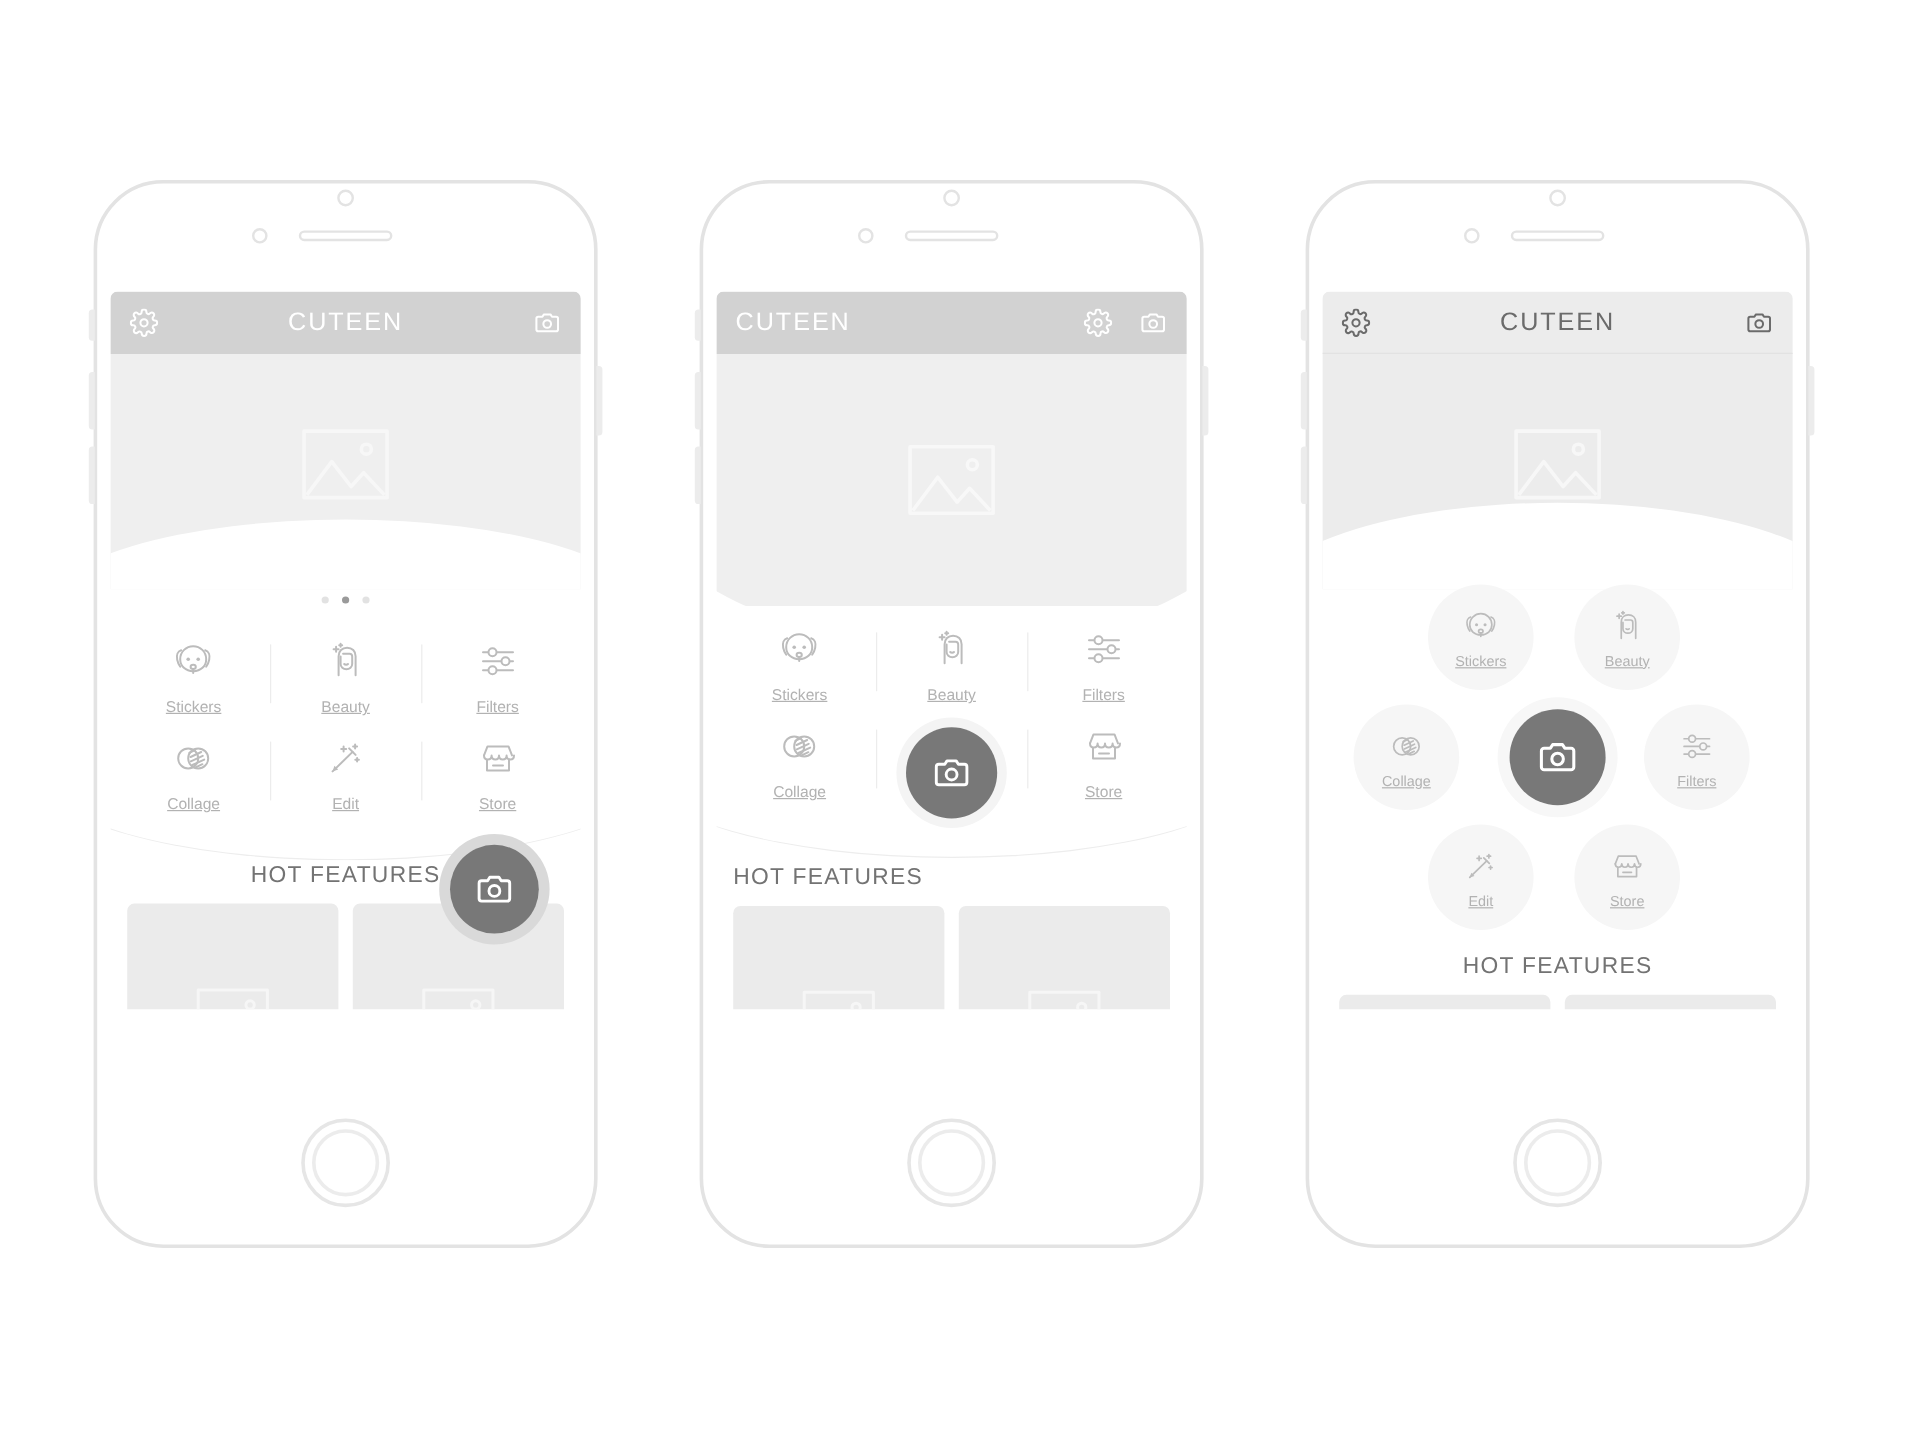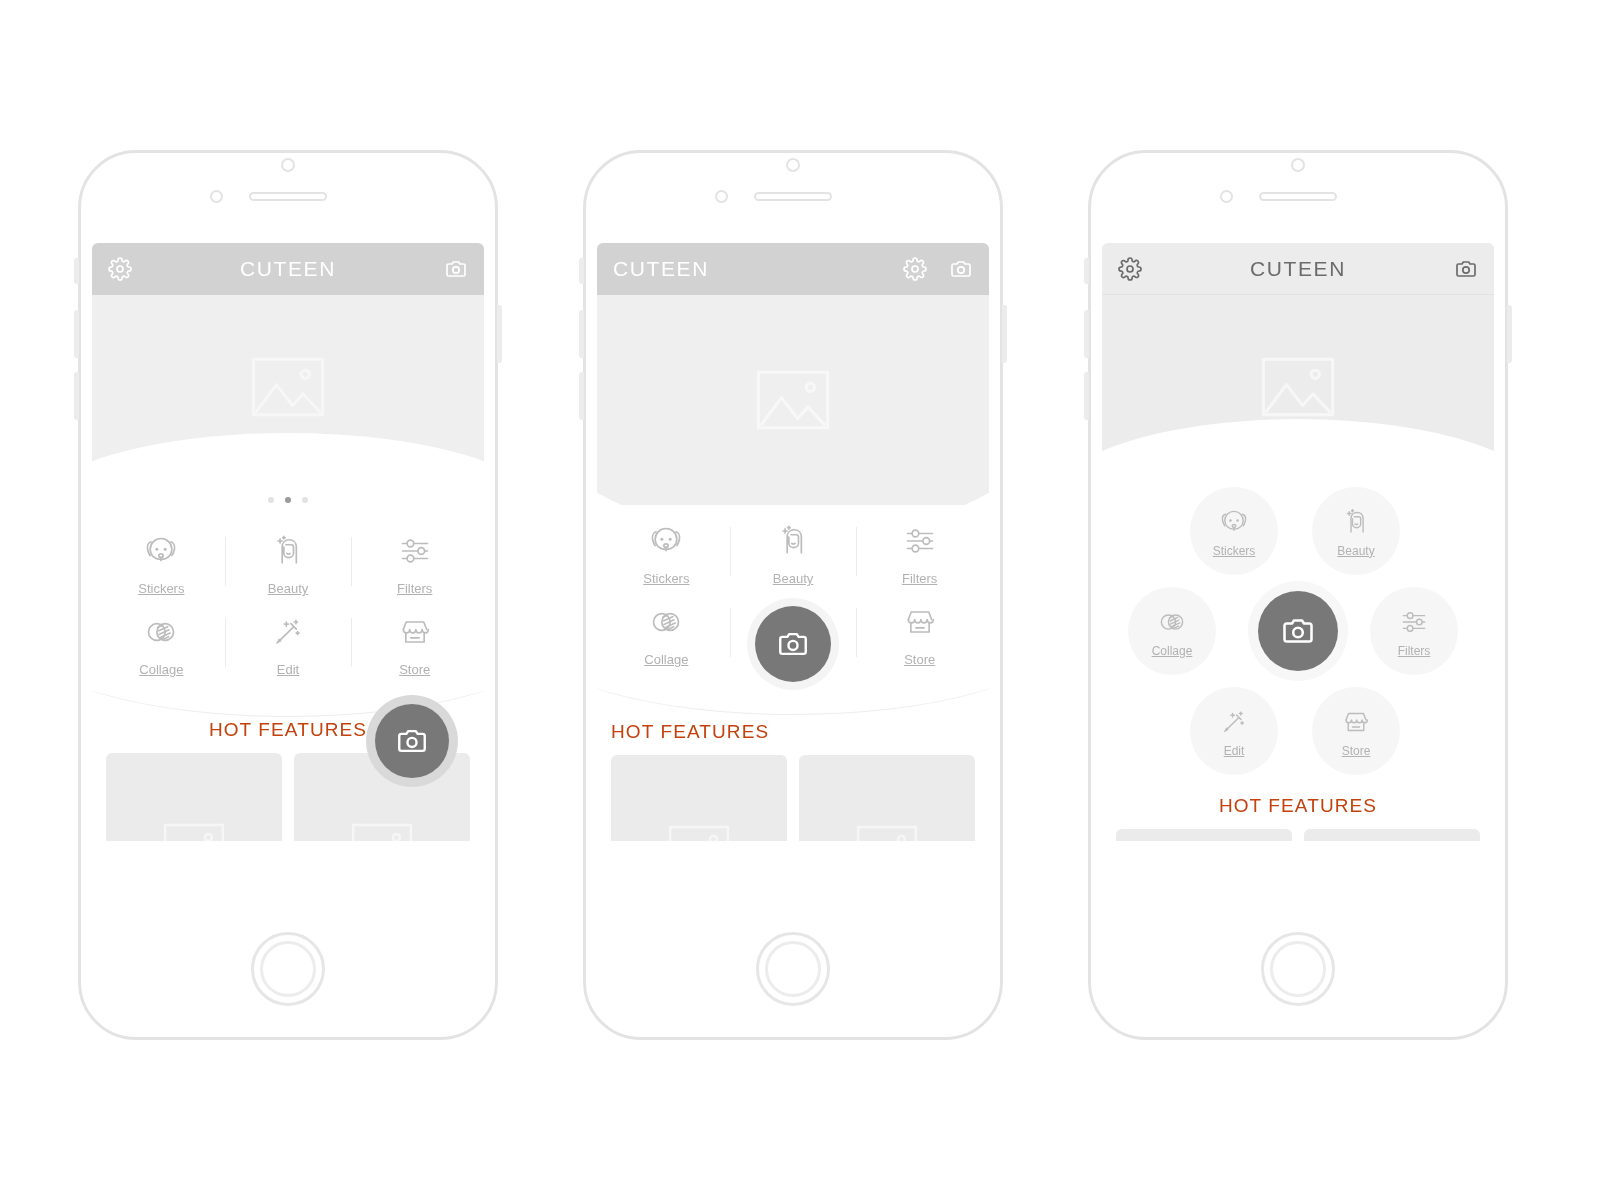--- a/index.html
+++ b/index.html
@@ -132,21 +132,21 @@
     position:relative;height:34px;overflow:hidden;margin-top:2px;z-index:2;
   }
   .undercurve .uc{
     position:absolute;left:-16%;top:-118px;width:132%;height:150px;
     border-bottom:1px solid #ededed;border-radius:50%;
     box-sizing:border-box;
   }
 
   
   .hot{position:relative;z-index:3;padding:0 14px;}
-  .hot-title{font-size:19px;letter-spacing:1.1px;color:#c2410c;font-weight:400;}
+  .hot-title{font-size:19px;letter-spacing:1.1px;color:#737373;font-weight:400;}
   .hot-title.center{text-align:center;}
   .hot-title.left{text-align:left;}
   .cards{display:flex;gap:12px;margin-top:12px;}
   .card{
     flex:1;height:128px;background:#ebebeb;border-radius:6px;
     position:relative;overflow:hidden;
   }
   .card-ph{
     position:absolute;left:50%;bottom:8px;transform:translateX(-50%);
     width:62px;height:50px;

